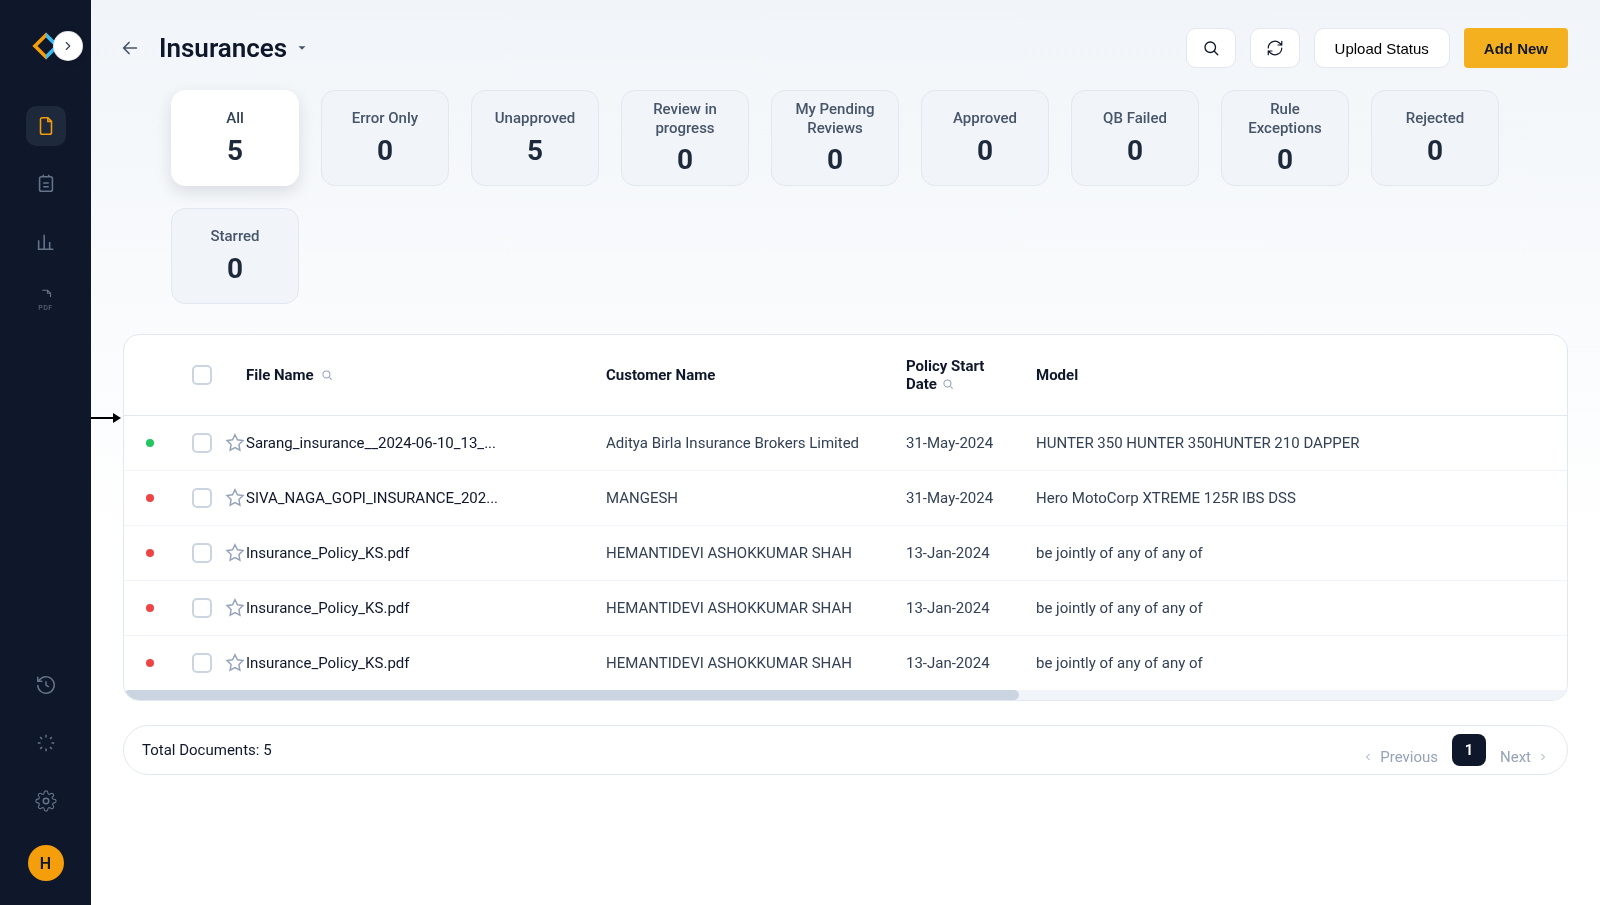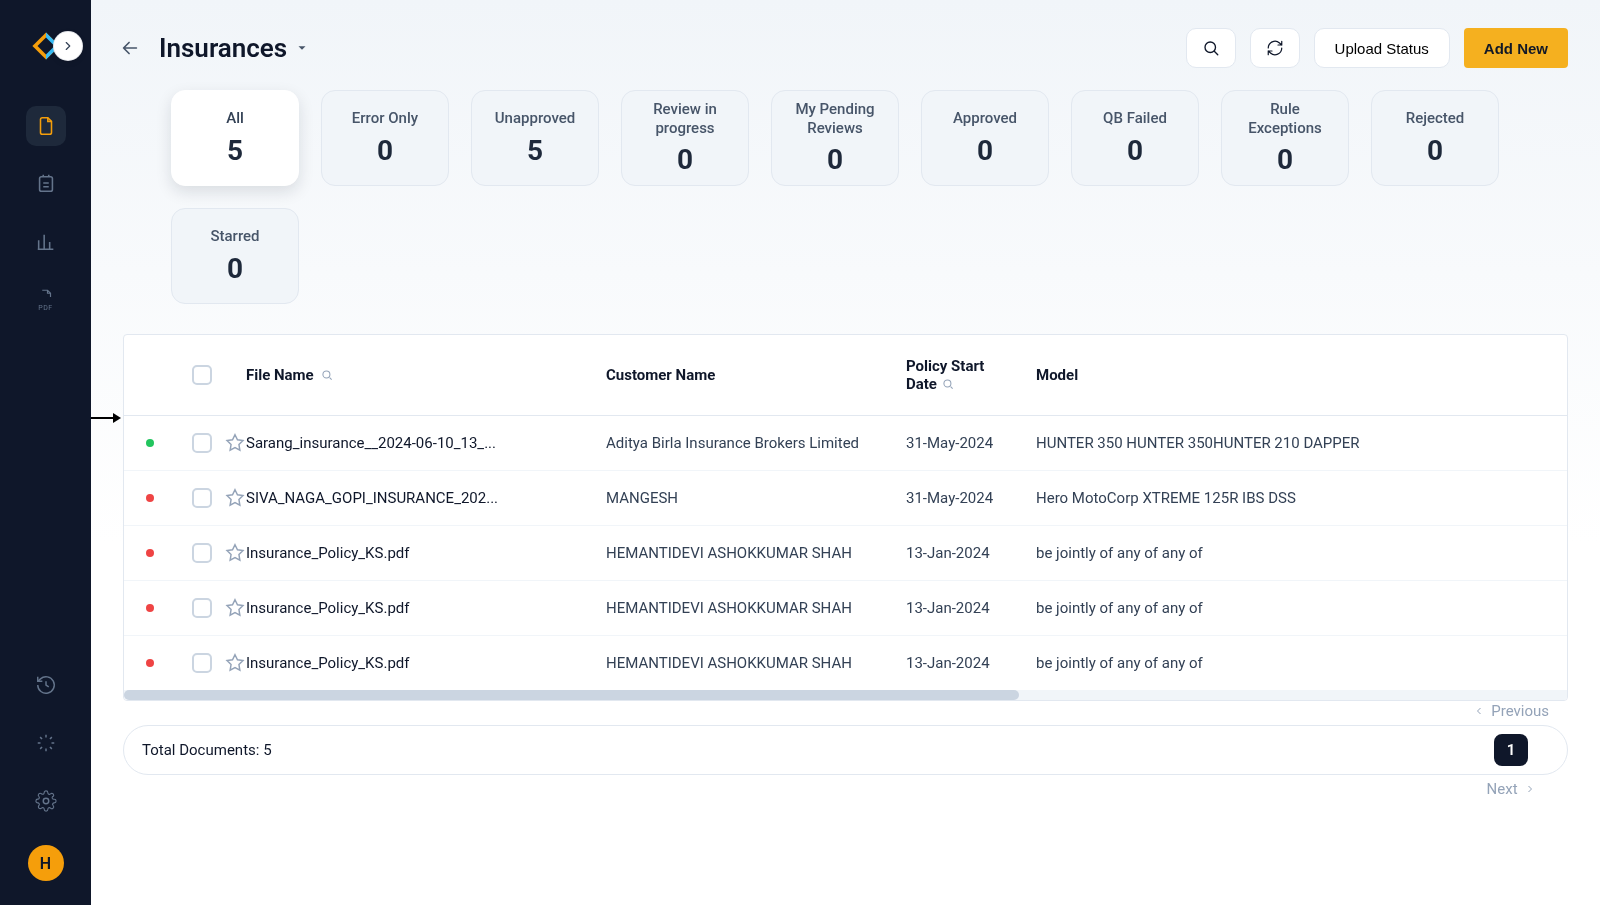--- a/index.html
+++ b/index.html
@@ -111,21 +111,21 @@
     background: #ffffff;
     box-shadow: 0 6px 16px rgba(15,23,42,.12);
     border-color: #ffffff;
   }
   .filter-card.active .f-label { color: #334155; }
 
   
   .table-wrap {
     margin: 22px 32px 0 32px;
     border: 1px solid #e2e8f0;
-    border-radius: 4px;
+    border-radius: 16px;
     background: #fff;
     overflow: hidden;
     position: relative;
   }
   .table { width: 100%; }
   .thead, .trow {
     display: grid;
     grid-template-columns: 60px 54px 360px 300px 130px 1fr;
     align-items: center;
   }
@@ -178,21 +178,21 @@
   .footer {
     margin: 24px 32px 0 32px;
     border: 1px solid #e2e8f0;
     border-radius: 28px;
     height: 50px;
     display: flex; align-items: center; justify-content: space-between;
     padding: 0 18px;
     background: #fff;
     font-size: 15px;
   }
-  .pager { display:flex; align-items:center; gap: 14px; color:#94a3b8;flex-direction:column; }
+  .pager { display:flex; align-items:flex-end; gap: 14px; color:#94a3b8; }
   .pager .page-num {
     background: #0f172a; color:#fff; width: 34px; height: 32px; border-radius: 8px;
     display:flex; align-items:center; justify-content:center; font-weight:600;
   }
   .pager .pg-btn { display:flex; align-items:center; gap:6px; cursor:pointer; }
   .pager svg { width:12px; height:12px; stroke: currentColor; fill:none; }
 </style>
 </head>
 <body>
 

